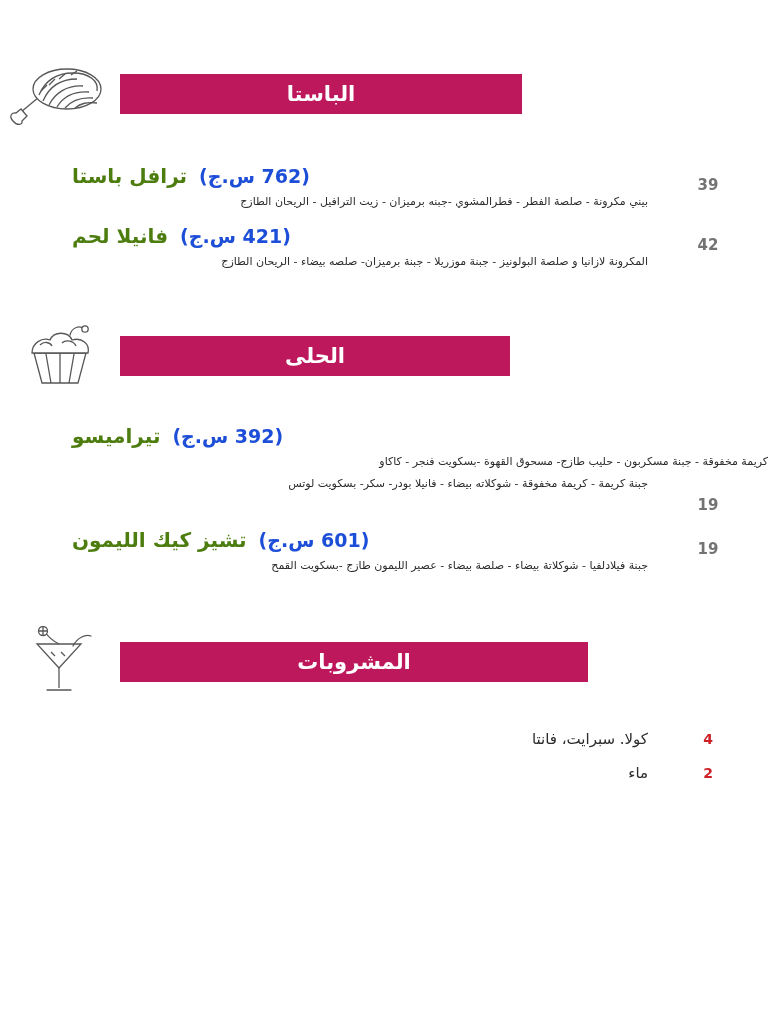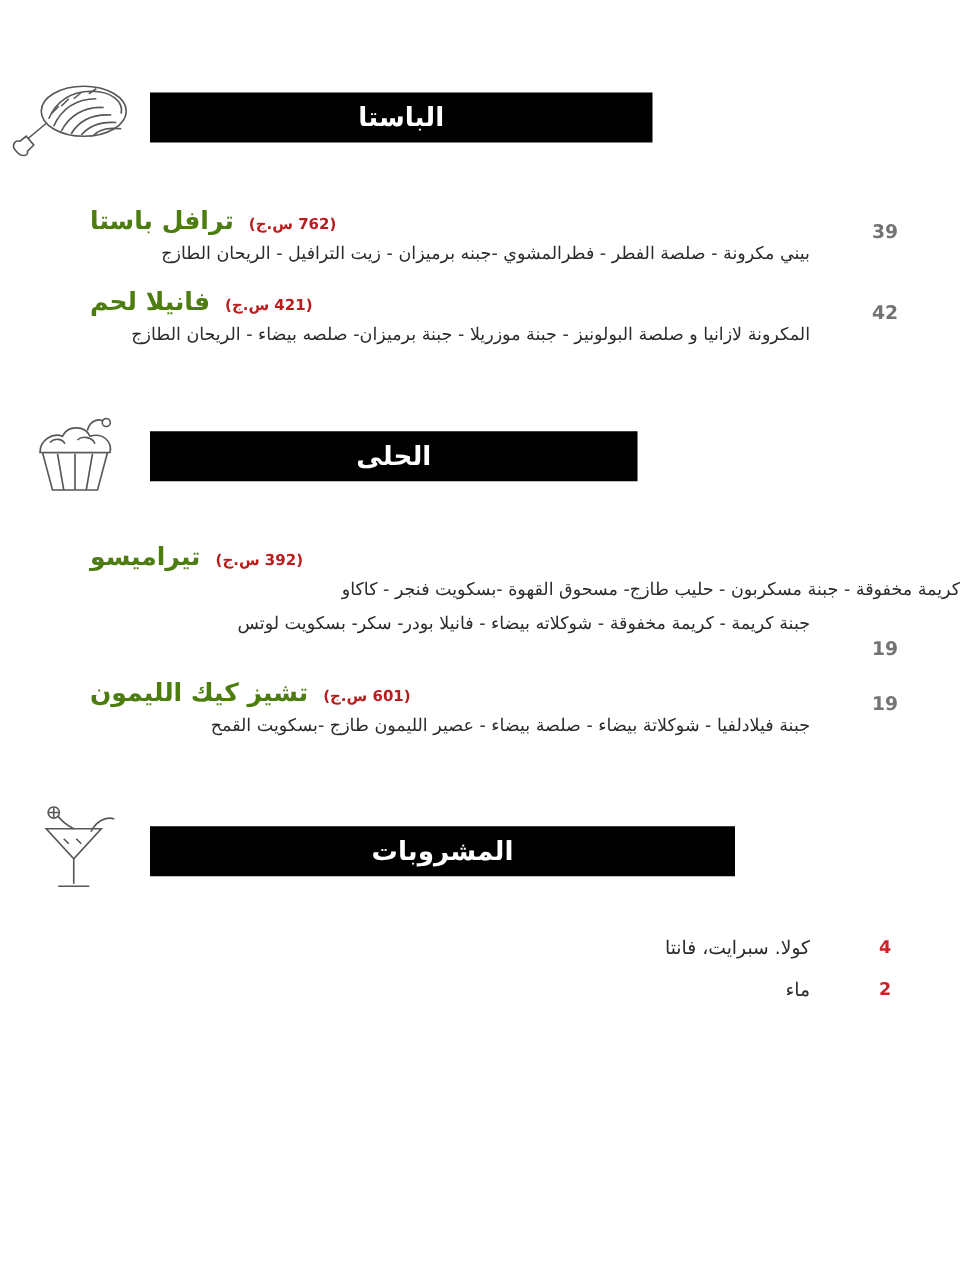--- a/index.html
+++ b/index.html
@@ -21,21 +21,21 @@
     width: 768px;
     height: 1024px;
     box-sizing: border-box;
   }
 
   
   .section {
     position: relative;
   }
   .section-bar {
-    background: #000000;
+    background: #be185d;
     color: #ffffff;
     height: 40px;
     display: flex;
     align-items: center;
     justify-content: center;
     font-size: 21px;
     font-weight: bold;
     letter-spacing: 0.5px;
   }
   .bar-pasta   { width: 402px; margin-right: 0; }
@@ -93,28 +93,28 @@
     gap: 12px;
     margin-top: 14px;
   }
   .item-name {
     color: #4d7c0f;
     font-size: 20px;
     font-weight: bold;
     white-space: nowrap;
   }
   .item-cal {
-    color: #b91c1c;
-    font-size: 12px;
+    color: #1d4ed8;
+    font-size: 19px;
     font-weight: bold;
     white-space: nowrap;
   }
   .item-desc {
     color: #2b2b2b;
-    font-size: 14px;
+    font-size: 11px;
     line-height: 1.55;
     margin-top: 5px;
     text-align: right;
   }
 
   
   .drink-row {
     display: flex;
     flex-direction: row;
     align-items: center;

